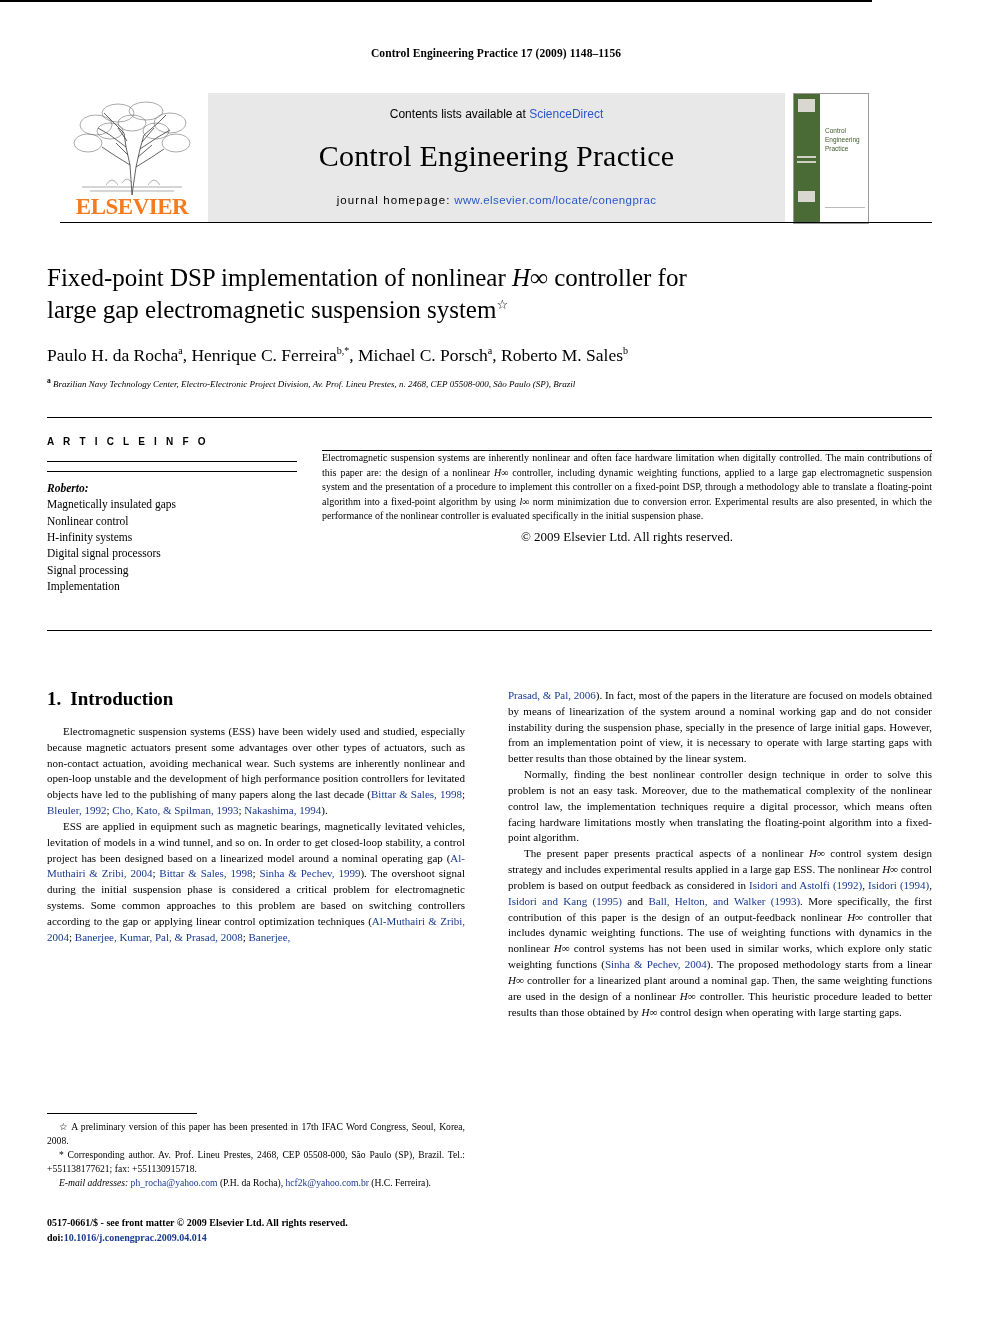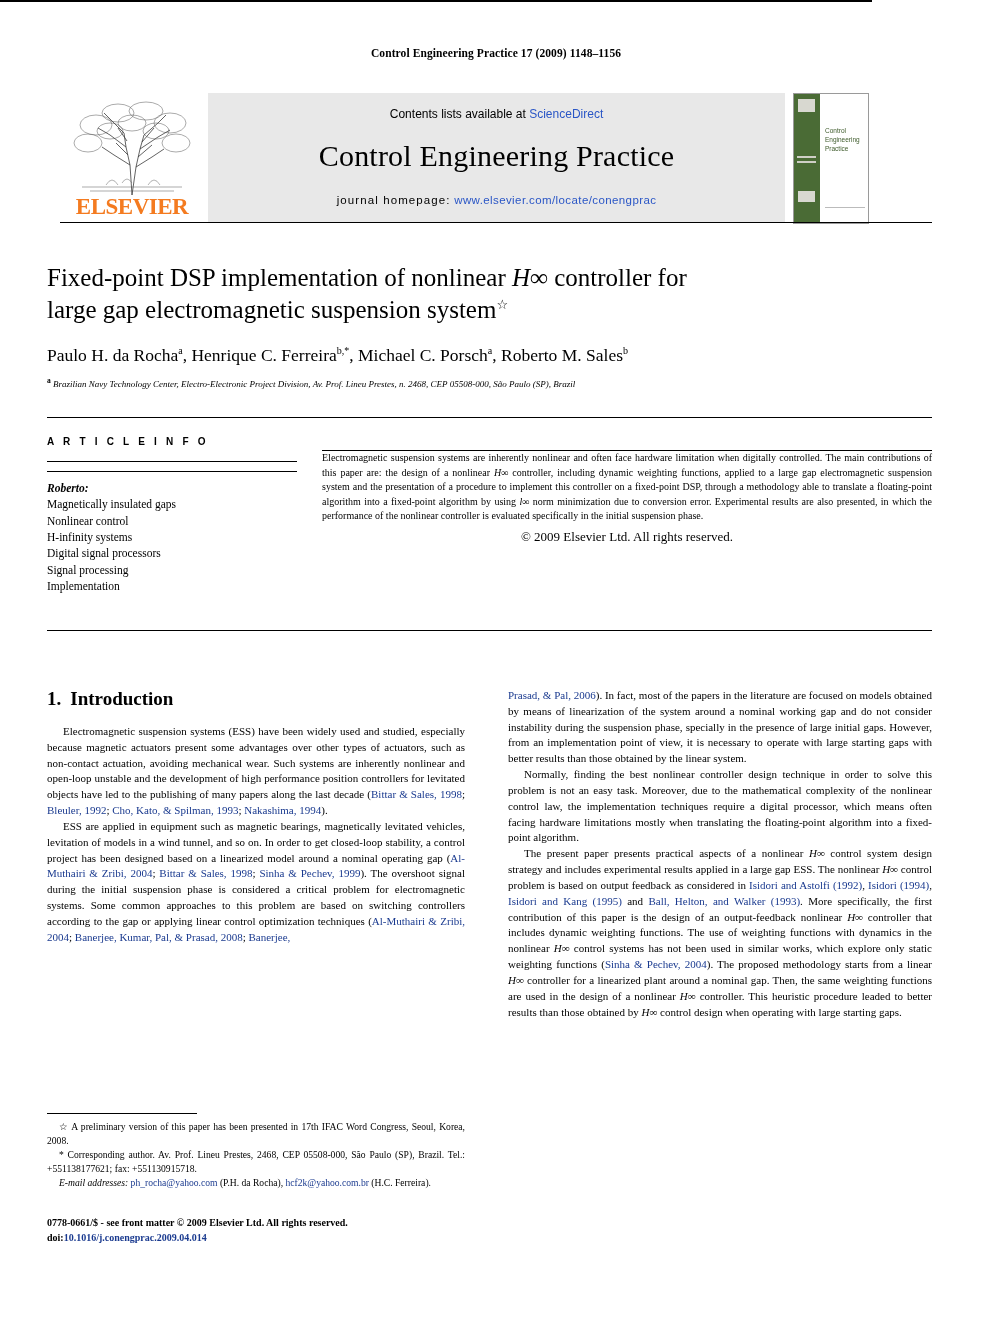--- a/index.html
+++ b/index.html
@@ -316,17 +316,17 @@
   </div>
 
   <div class="fn-rule"></div>
   <div class="footnotes">
     <p><span>☆</span><span> A preliminary version of this paper has been presented in 17th IFAC Word Congress, Seoul, Korea, 2008.</span></p>
     <p><span>*</span><span> Corresponding author. Av. Prof. Lineu Prestes, 2468, CEP 05508-000, São Paulo (SP), Brazil. Tel.: +551138177621; fax: +551130915718.</span></p>
     <p><span class="em-label">E-mail addresses:</span> <a href="#">ph_rocha@yahoo.com</a><span> (P.H. da Rocha), </span><a href="#">hcf2k@yahoo.com.br</a><span> (H.C. Ferreira).</span></p>
   </div>
 
   <div class="issn">
-    <div class="plain" style="font-weight:bold">0778-0661/$ - see front matter © 2009 Elsevier Ltd. All rights reserved.</div>
+    <div class="plain" style="font-weight:bold">0517-0661/$ - see front matter © 2009 Elsevier Ltd. All rights reserved.</div>
     <div><span>doi:</span><a href="#">10.1016/j.conengprac.2009.04.014</a></div>
   </div>
 
 </div>
 
 </body></html>

